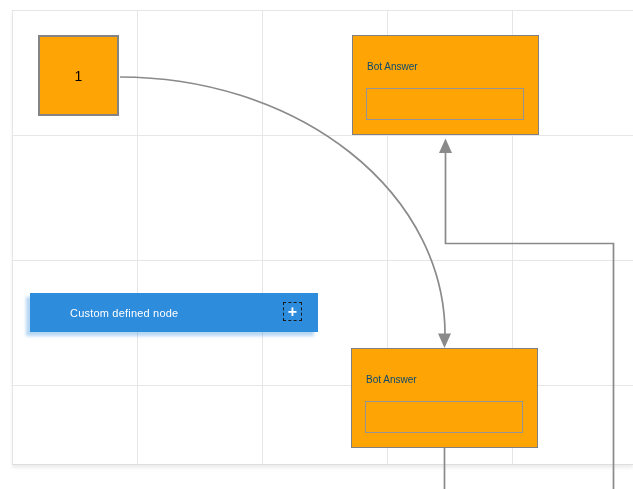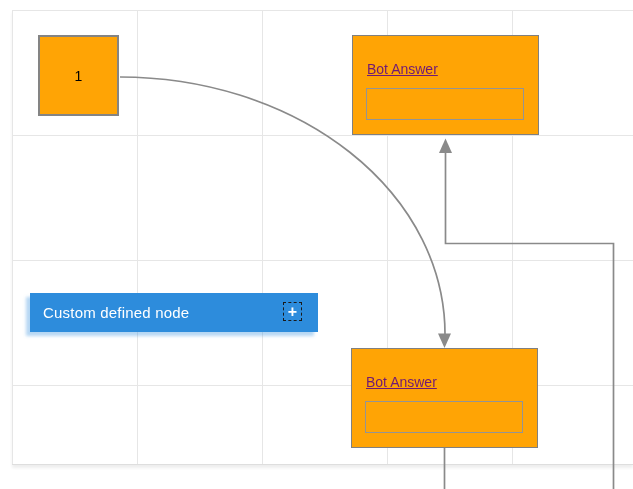--- a/index.html
+++ b/index.html
@@ -30,34 +30,34 @@
     font-size:14px;color:#000;
   }
   .bot-node{
     width:187px;height:100px;
     background:#ffa405;border:1.6px solid #808080;
   }
   .bot-node.top{left:352px;top:35px;}
   .bot-node.bottom{left:351px;top:348px;}
   .bot-title{
     position:absolute;left:14px;top:25px;
-    font-size:14px;color:#701a75;white-space:nowrap;text-decoration:underline;
+    font-size:10px;color:#0c4a6e;white-space:nowrap;
   }
   .bot-input{
     position:absolute;left:13px;top:52px;width:158px;height:32px;
     border:1px solid #949494;background:transparent;box-sizing:border-box;
   }
   .custom-node{
     left:30px;top:293px;width:288px;height:39px;
     background:#2d8cdc;color:#ffffff;
     box-shadow:-4px 4px 3px rgba(45,140,220,0.35);
     display:flex;align-items:center;
   }
   .custom-label{
-    font-size:15px;padding-left:13px;white-space:nowrap;letter-spacing:0.2px;
+    font-size:11px;padding-left:40px;white-space:nowrap;letter-spacing:0.2px;
   }
   .add-btn{
     position:absolute;right:16px;top:9px;width:19px;height:19px;
     border:1px dashed #1a1a1a;box-sizing:border-box;
     display:flex;align-items:center;justify-content:center;
     cursor:pointer;background:transparent;padding:0;color:#ffffff;
   }
   .plus-glyph{
     font-size:16px;line-height:15px;font-weight:600;color:#ffffff;
     font-family:"Liberation Sans",sans-serif;

